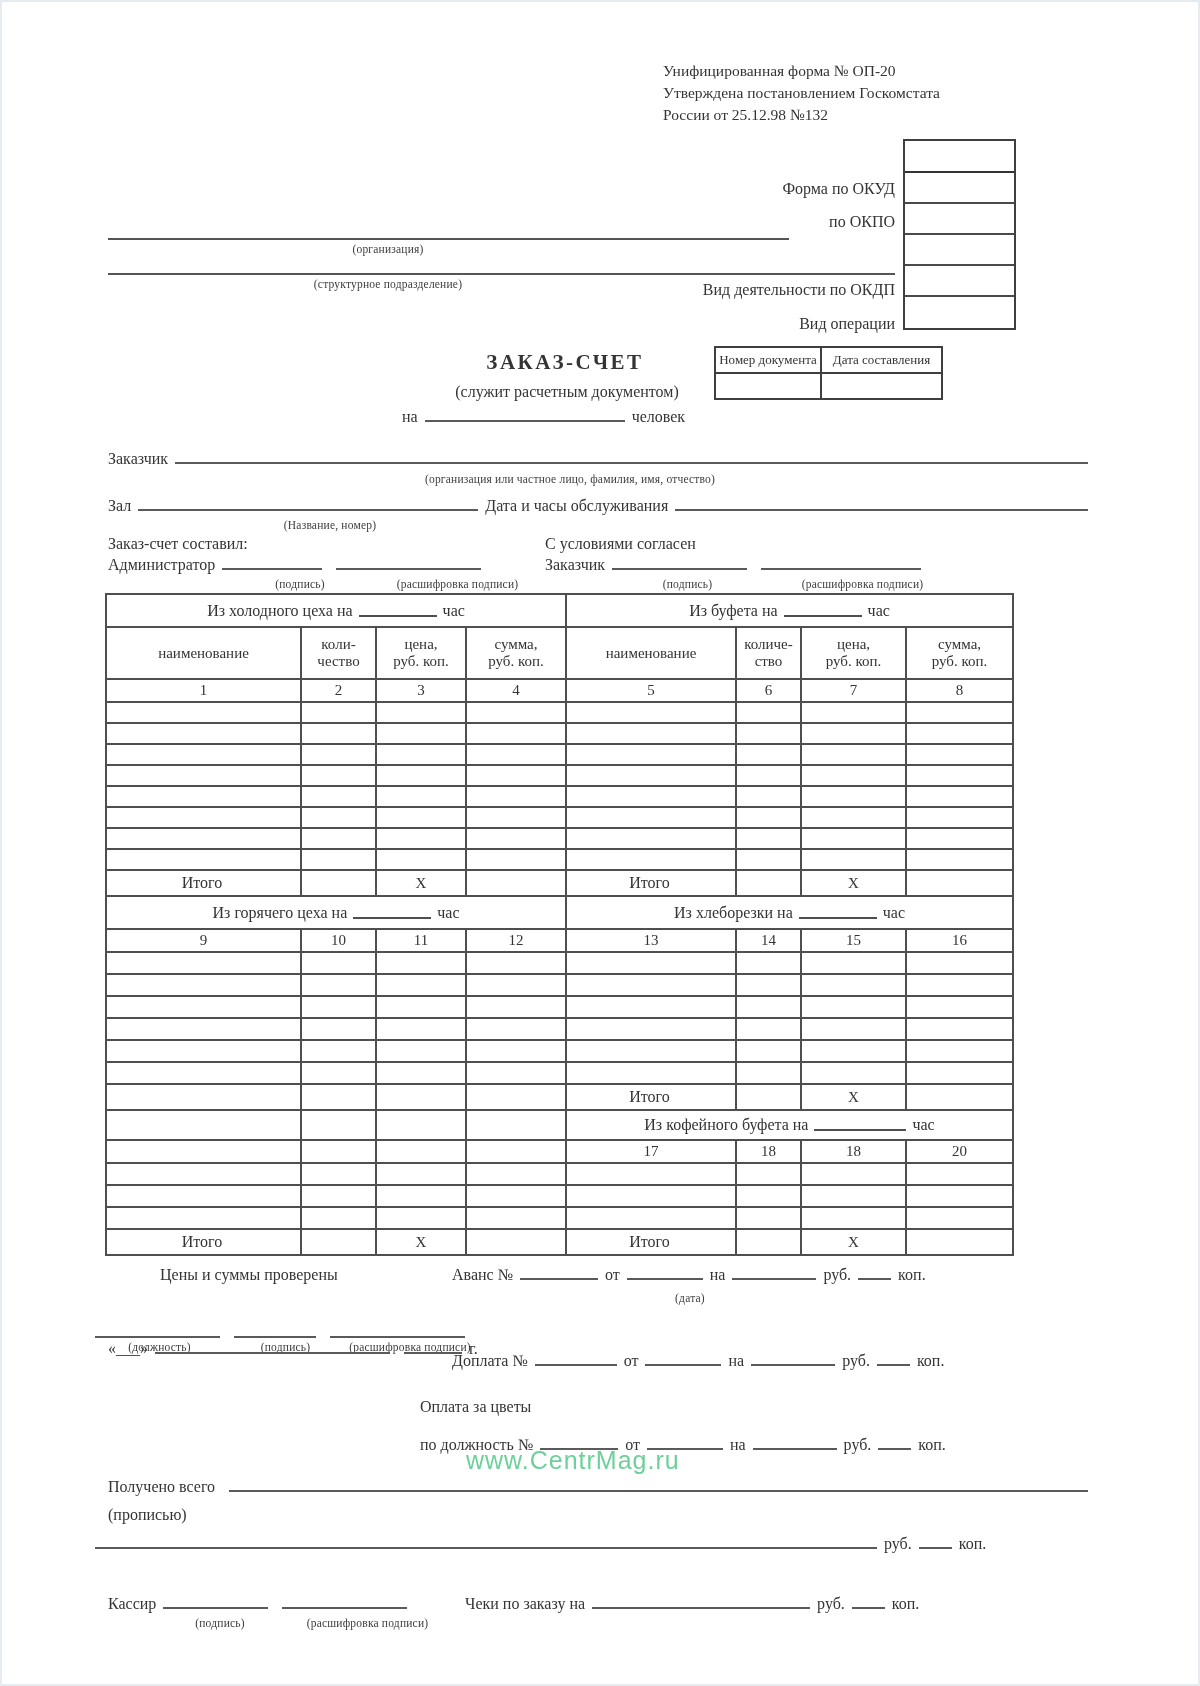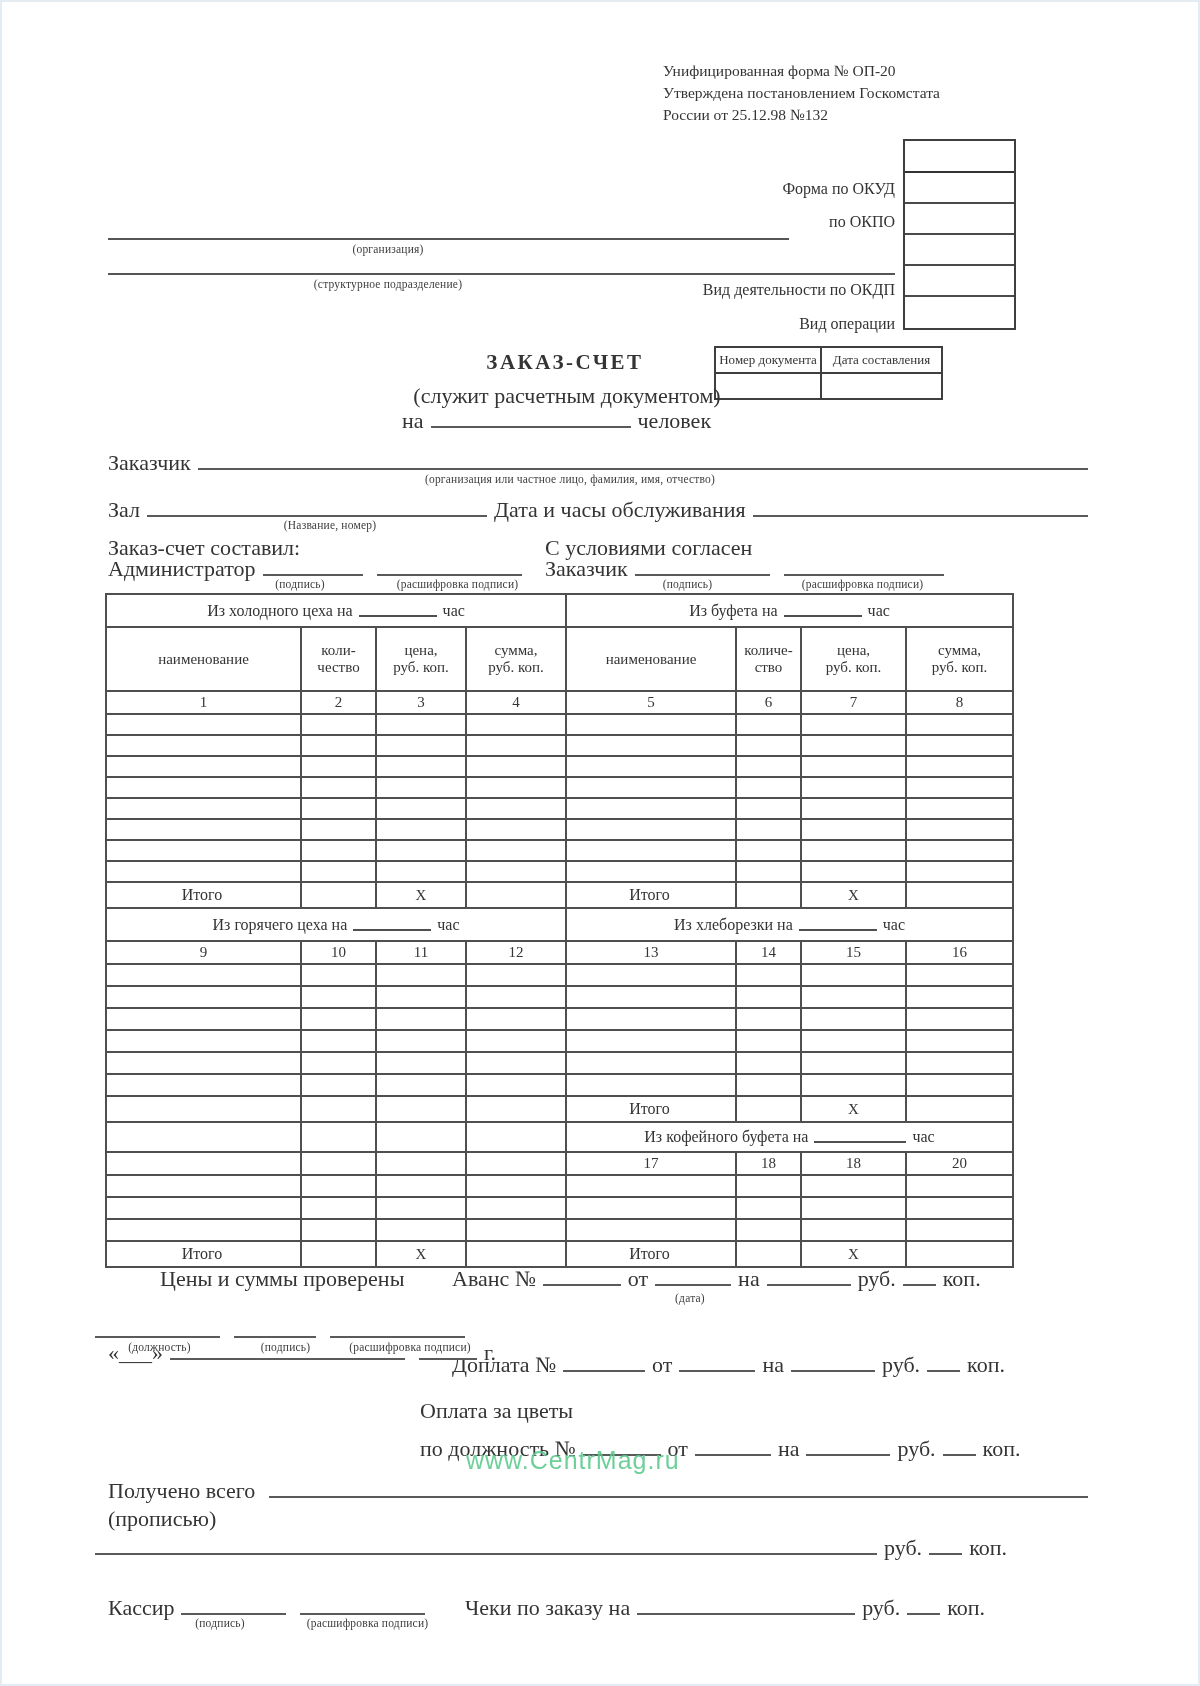--- a/index.html
+++ b/index.html
@@ -5,21 +5,21 @@
   * { margin:0; padding:0; box-sizing:border-box; }
   html,body { background:#fff; }
   .page { position:relative; width:1200px; height:1686px; background:#fff;
           font-family:"Liberation Serif", serif; color:#343434; overflow:hidden;
           box-shadow: inset 0 0 0 2px #e4ebf1; }
   .abs { position:absolute; }
   .row { display:flex; align-items:baseline; white-space:nowrap; }
   .bl { display:inline-block; border-bottom:2px solid #5a5a5a; height:13px;
         vertical-align:-2px; margin:0 7px; }
   .cap { font-size:11.5px; color:#3d3d3d; text-align:center; letter-spacing:.2px; }
-  .lbl { font-size:22px; }
+  .lbl { font-size:16px; }
   .pre { white-space:pre-line; }
   .rt  { text-align:right; }
 
   
   .codes-box { position:absolute; left:903px; top:139px; width:113px; border:2.5px solid #3f3f3f; }
   .codes-box .crow { height:31px; border-bottom:2px solid #4a4a4a; }
   .codes-box .crow:last-child { border-bottom:none; }
   .codes-box .crow.first { height:32px; border-bottom:2.5px solid #333; }
 
   
@@ -28,21 +28,21 @@
 
   
   table.main { position:absolute; left:105px; top:593px; width:907px;
                border-collapse:collapse; table-layout:fixed; }
   table.main td { border:2px solid #4f4f4f; font-size:15px; text-align:center;
                   vertical-align:middle; padding:0 3px; overflow:hidden; }
   table.main td.sec { font-size:16px; }
   table.main td.hd  { font-size:15px; line-height:17px; }
   table.main td.tot { padding-right:6px; font-size:16px;margin-left:40px; }
   tr.tr-sec { height:33px; }
-  tr.tr-head{ height:64px; }
+  tr.tr-head{ height:52px; }
   tr.tr-num { height:23px; }
   tr.tr-e   { height:21px; }
   tr.tr-e2  { height:22px; }
   tr.tr-tot { height:26px; }
   tr.tr-cof { height:30px; }
   .secbl { display:inline-block; border-bottom:2px solid #4f4f4f; height:11px;
            width:78px; vertical-align:-1px; margin:0 6px; }
 
   .wm { position:absolute; left:466px; top:1446px; font-family:"Liberation Sans", sans-serif;
         font-size:25px; letter-spacing:1px; opacity:.9; }

